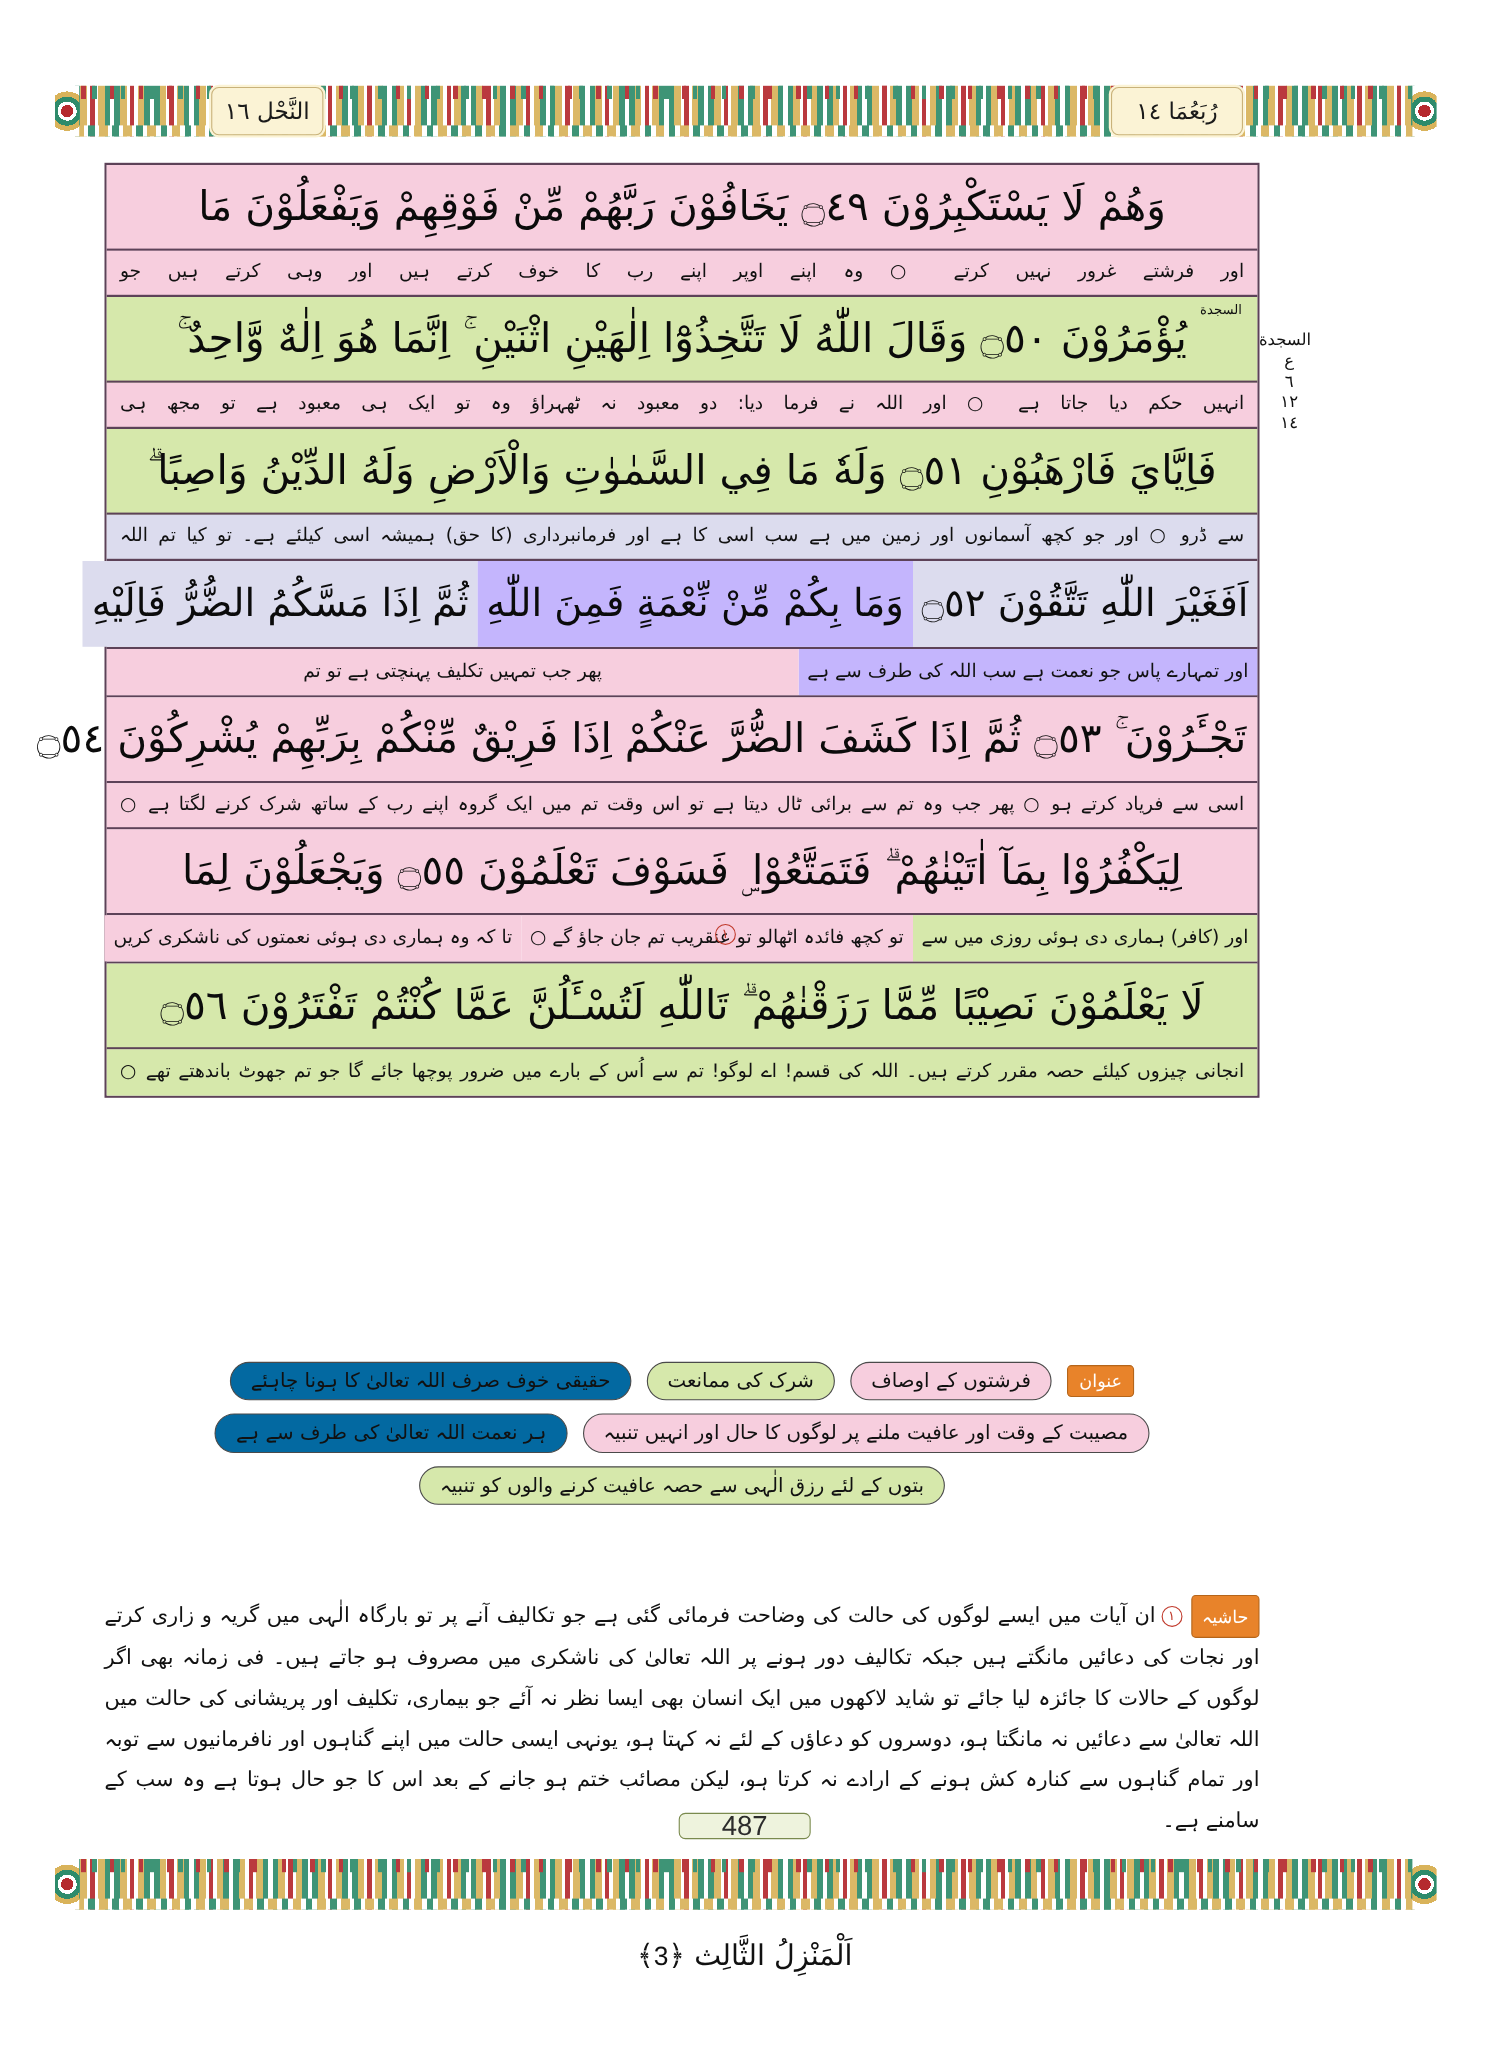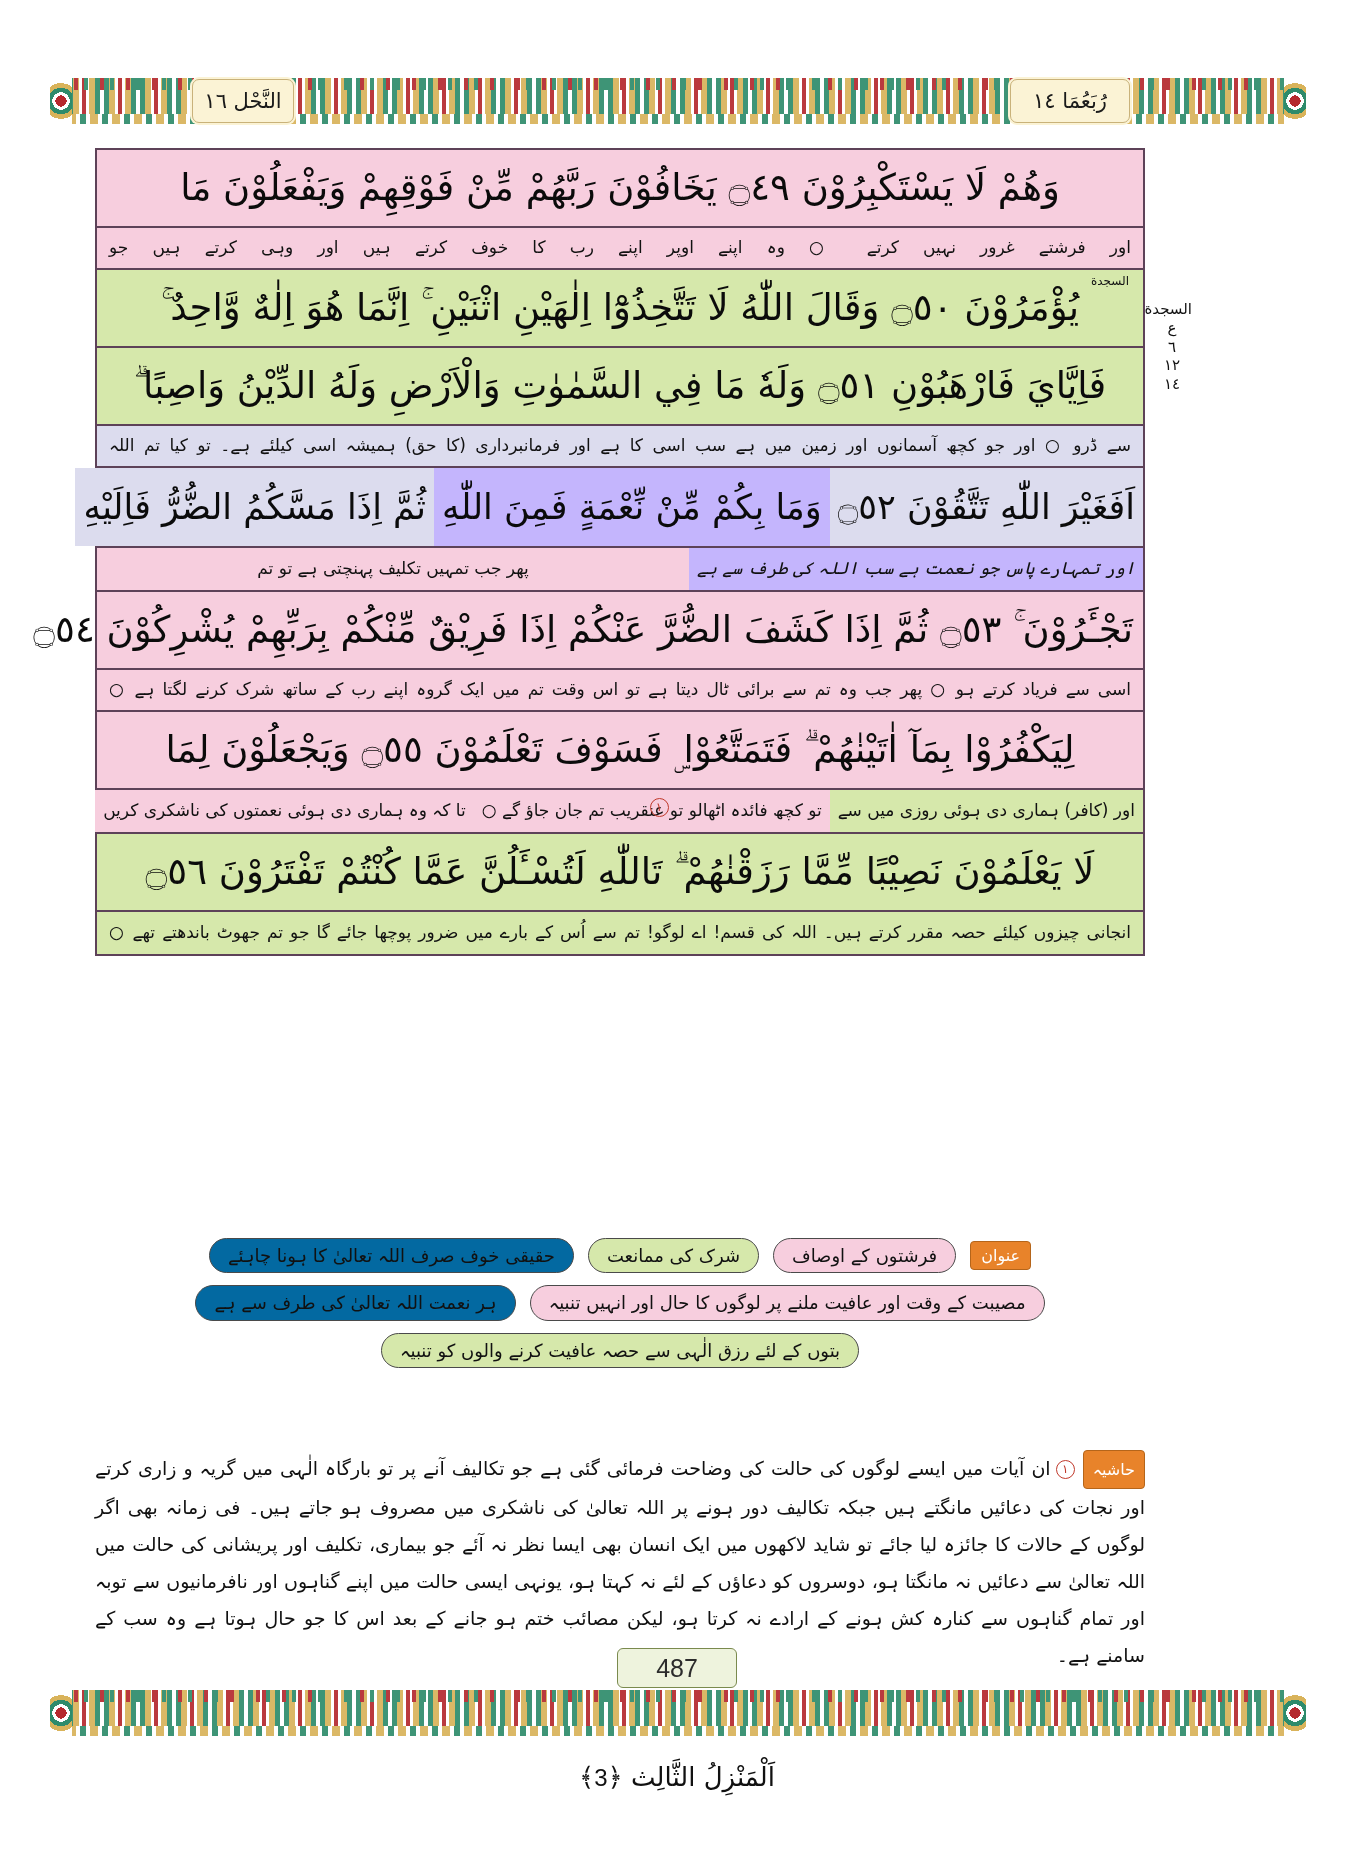--- a/index.html
+++ b/index.html
@@ -214,21 +214,21 @@
     color:#111;
     text-align:justify;
     direction:rtl;
   }
 
   
   .page-num {
     position:absolute;
     left:50%; transform:translateX(-50%);
     top:1648px;
-    width:120px; height:40px;
+    width:120px; height:24px;
     border:1.6px solid #7a8a4e;
     border-radius:6px;
     background:#eef3dd;
     display:flex; align-items:center; justify-content:center;
     font-family:"Liberation Sans", sans-serif;
     font-size:25px; color:#2c2c2c;
     z-index:5;
   }
   .footer-text {
     position:absolute;
@@ -263,20 +263,23 @@
       <div class="ayah-text">وَهُمْ لَا يَسْتَكْبِرُوْنَ ۝٤٩ يَخَافُوْنَ رَبَّهُمْ مِّنْ فَوْقِهِمْ وَيَفْعَلُوْنَ مَا</div>
     </div>
     <div class="row trans-row bg-pink">
       <div class="trans-text">اور فرشتے غرور نہیں کرتے ○ وہ اپنے اوپر اپنے رب کا خوف کرتے ہیں اور وہی کرتے ہیں جو</div>
     </div>
 
     <div class="row ayah-row bg-green">
       <div class="sajda-lbl" style="right:14px; top:4px;">السجدة</div>
       <div class="ayah-text">يُؤْمَرُوْنَ ۝٥٠ وَقَالَ اللّٰهُ لَا تَتَّخِذُوْٓا اِلٰهَيْنِ اثْنَيْنِ ۚ اِنَّمَا هُوَ اِلٰهٌ وَّاحِدٌ ۚ</div>
     </div>
+    <div class="row trans-row bg-pink">
+      <div class="trans-text">انہیں حکم دیا جاتا ہے ○ اور اللہ نے فرما دیا: دو معبود نہ ٹھہراؤ وہ تو ایک ہی معبود ہے تو مجھ ہی</div>
+    </div>
 
     <div class="row ayah-row bg-green">
       <div class="ayah-text">فَاِيَّايَ فَارْهَبُوْنِ ۝٥١ وَلَهٗ مَا فِي السَّمٰوٰتِ وَالْاَرْضِ وَلَهُ الدِّيْنُ وَاصِبًا ۗ</div>
     </div>
     <div class="row trans-row bg-lav">
       <div class="trans-text">سے ڈرو ○ اور جو کچھ آسمانوں اور زمین میں ہے سب اسی کا ہے اور فرمانبرداری (کا حق) ہمیشہ اسی کیلئے ہے۔ تو کیا تم اللہ</div>
     </div>
 
     <div class="row ayah-row" style="padding:0;">
       <div class="split" style="min-height:78px;">
@@ -287,21 +290,21 @@
           <span class="ayah-text" style="font-size:35px;">وَمَا بِكُمْ مِّنْ نِّعْمَةٍ فَمِنَ اللّٰهِ</span>
         </div>
         <div class="bg-lav" style="flex:1; justify-content:center;">
           <span class="ayah-text" style="font-size:35px;">ثُمَّ اِذَا مَسَّكُمُ الضُّرُّ فَاِلَيْهِ</span>
         </div>
       </div>
     </div>
     <div class="row trans-row" style="padding:0;">
       <div class="split" style="min-height:42px;">
         <div class="bg-yellow" style="flex:0 0 34%; justify-content:center;">
-          <span class="trans-text" style="text-align:center;text-align-last:center;font-style:italic;">اور تمہارے پاس جو نعمت ہے سب اللہ کی طرف سے ہے</span>
+          <span class="trans-text" style="text-align:center;text-align-last:center;">اور تمہارے پاس جو نعمت ہے سب اللہ کی طرف سے ہے</span>
         </div>
         <div class="bg-pink" style="flex:1; justify-content:center;">
           <span class="trans-text" style="text-align:center;text-align-last:center;">پھر جب تمہیں تکلیف پہنچتی ہے تو تم</span>
         </div>
       </div>
     </div>
 
     <div class="row ayah-row bg-pink">
       <div class="ayah-text">تَجْـَٔرُوْنَ ۚ ۝٥٣ ثُمَّ اِذَا كَشَفَ الضُّرَّ عَنْكُمْ اِذَا فَرِيْقٌ مِّنْكُمْ بِرَبِّهِمْ يُشْرِكُوْنَ ۝٥٤</div>
     </div>

